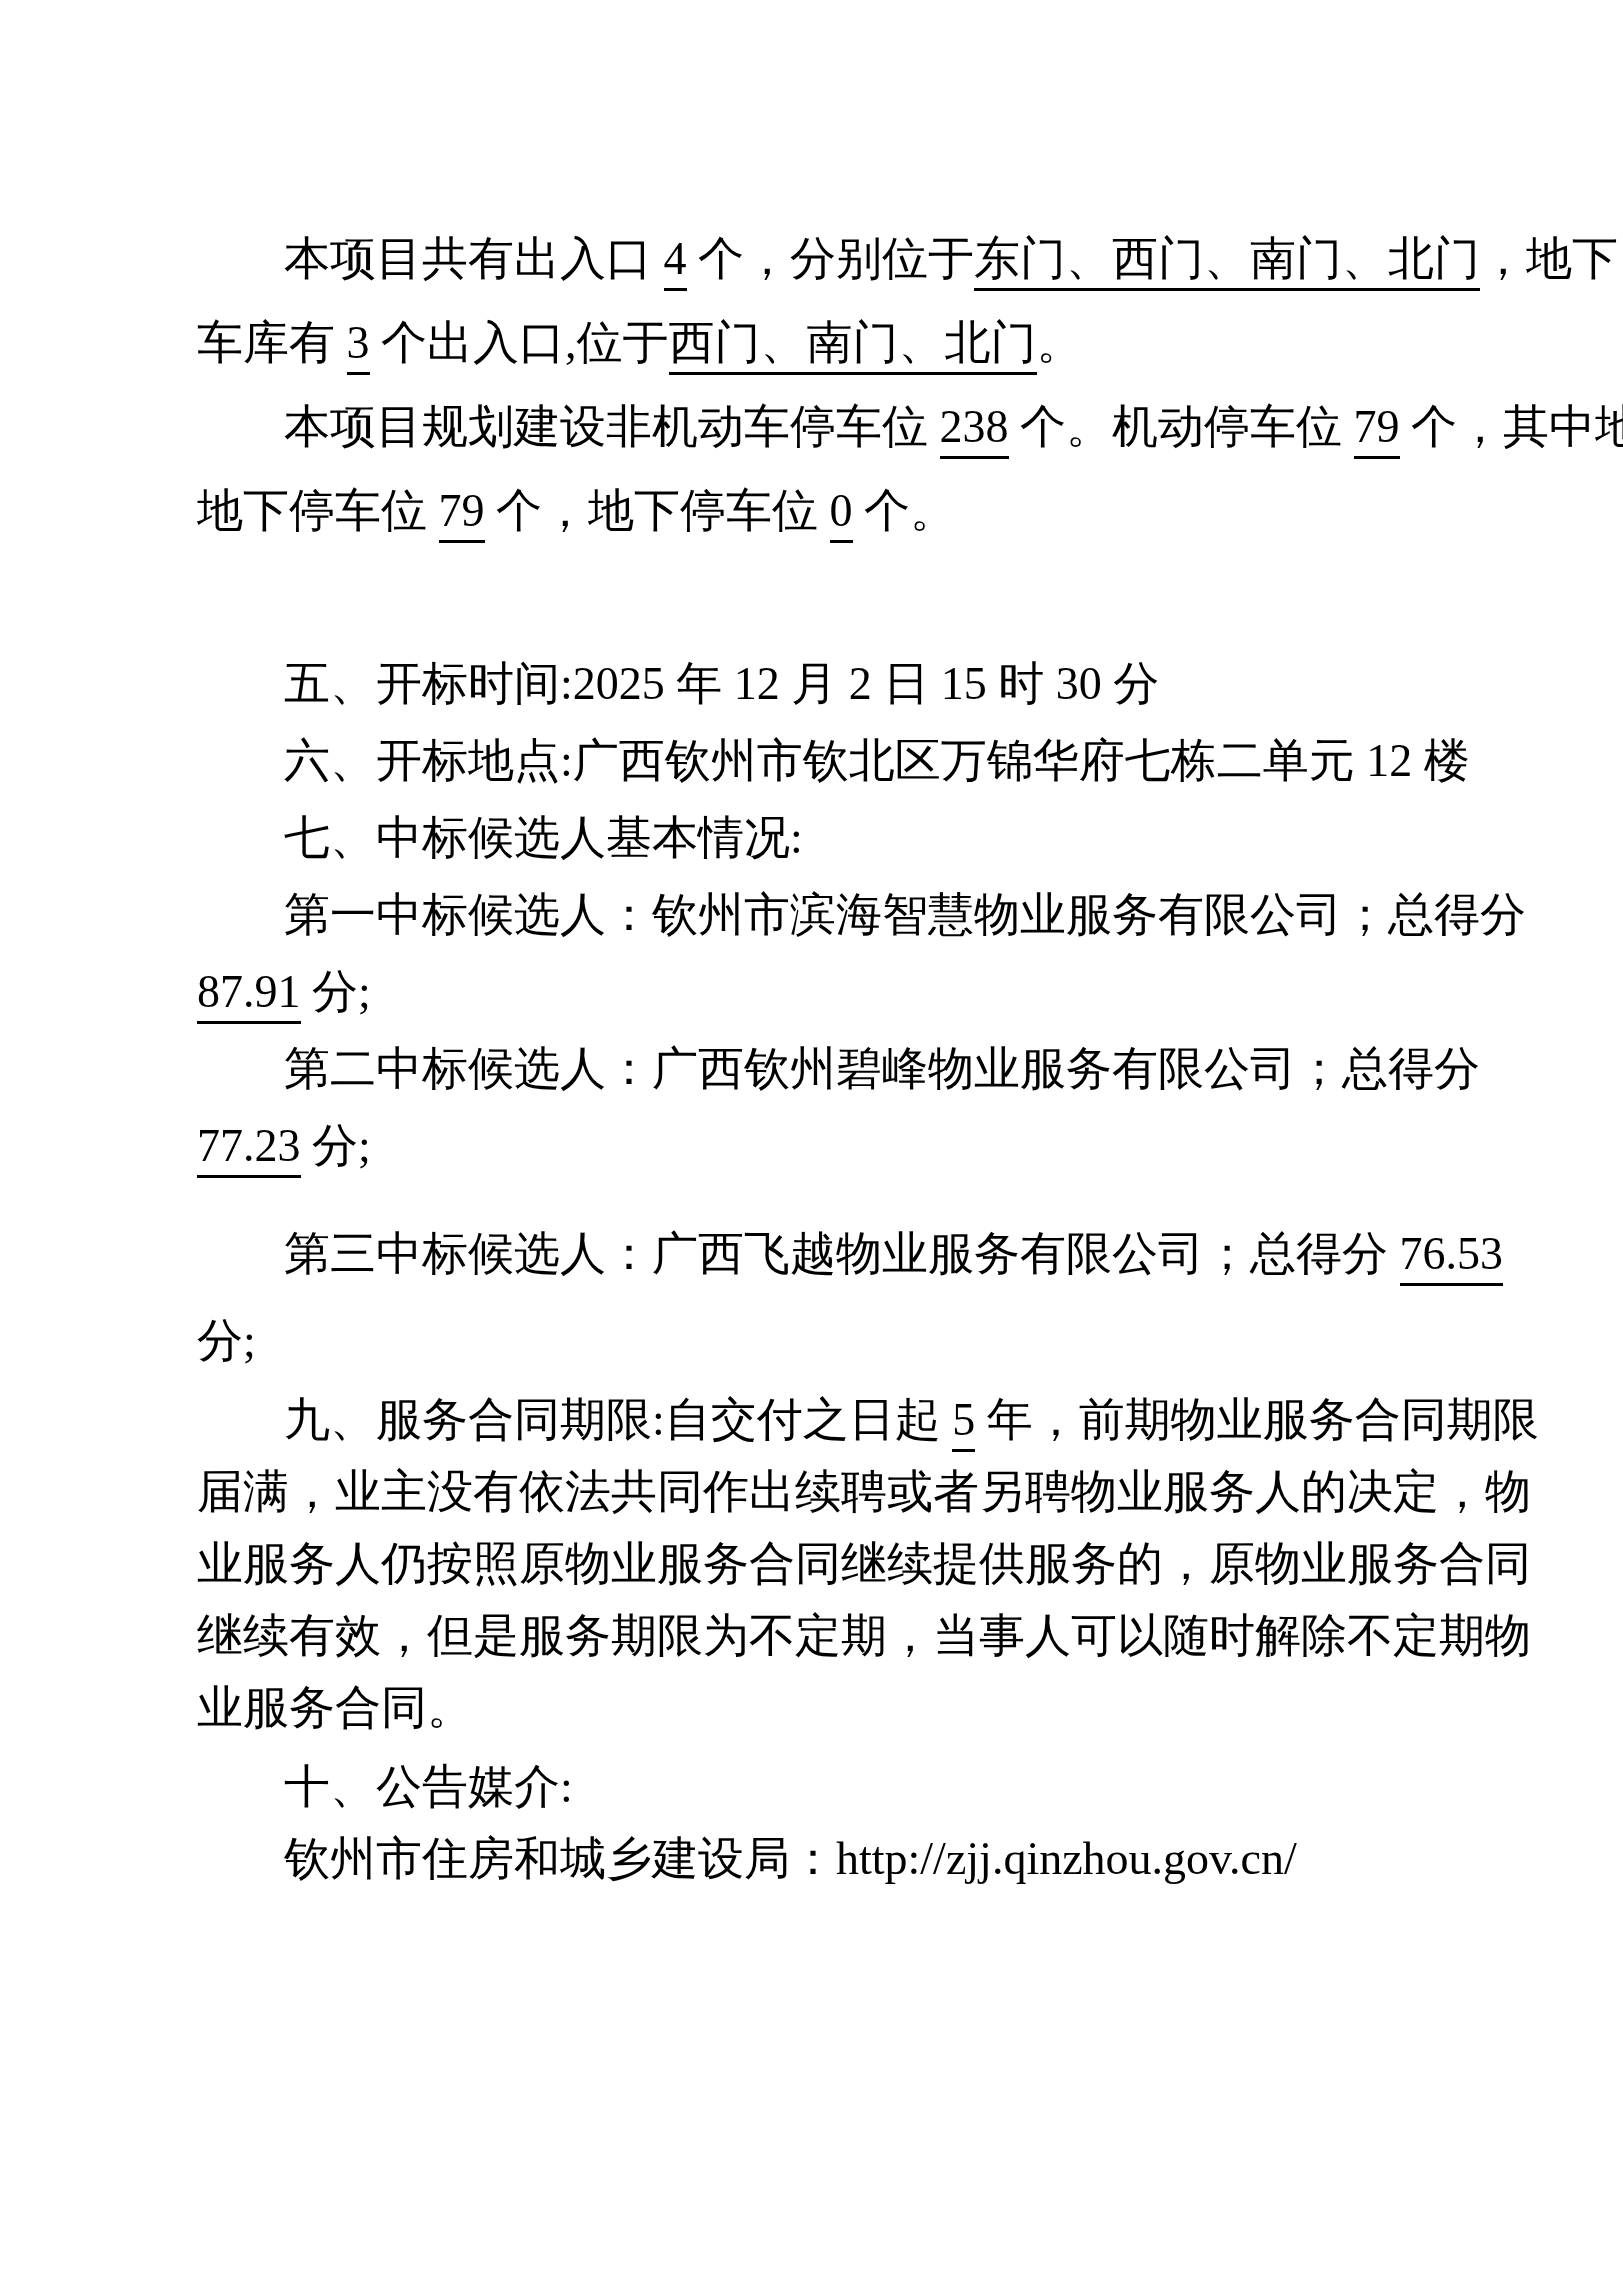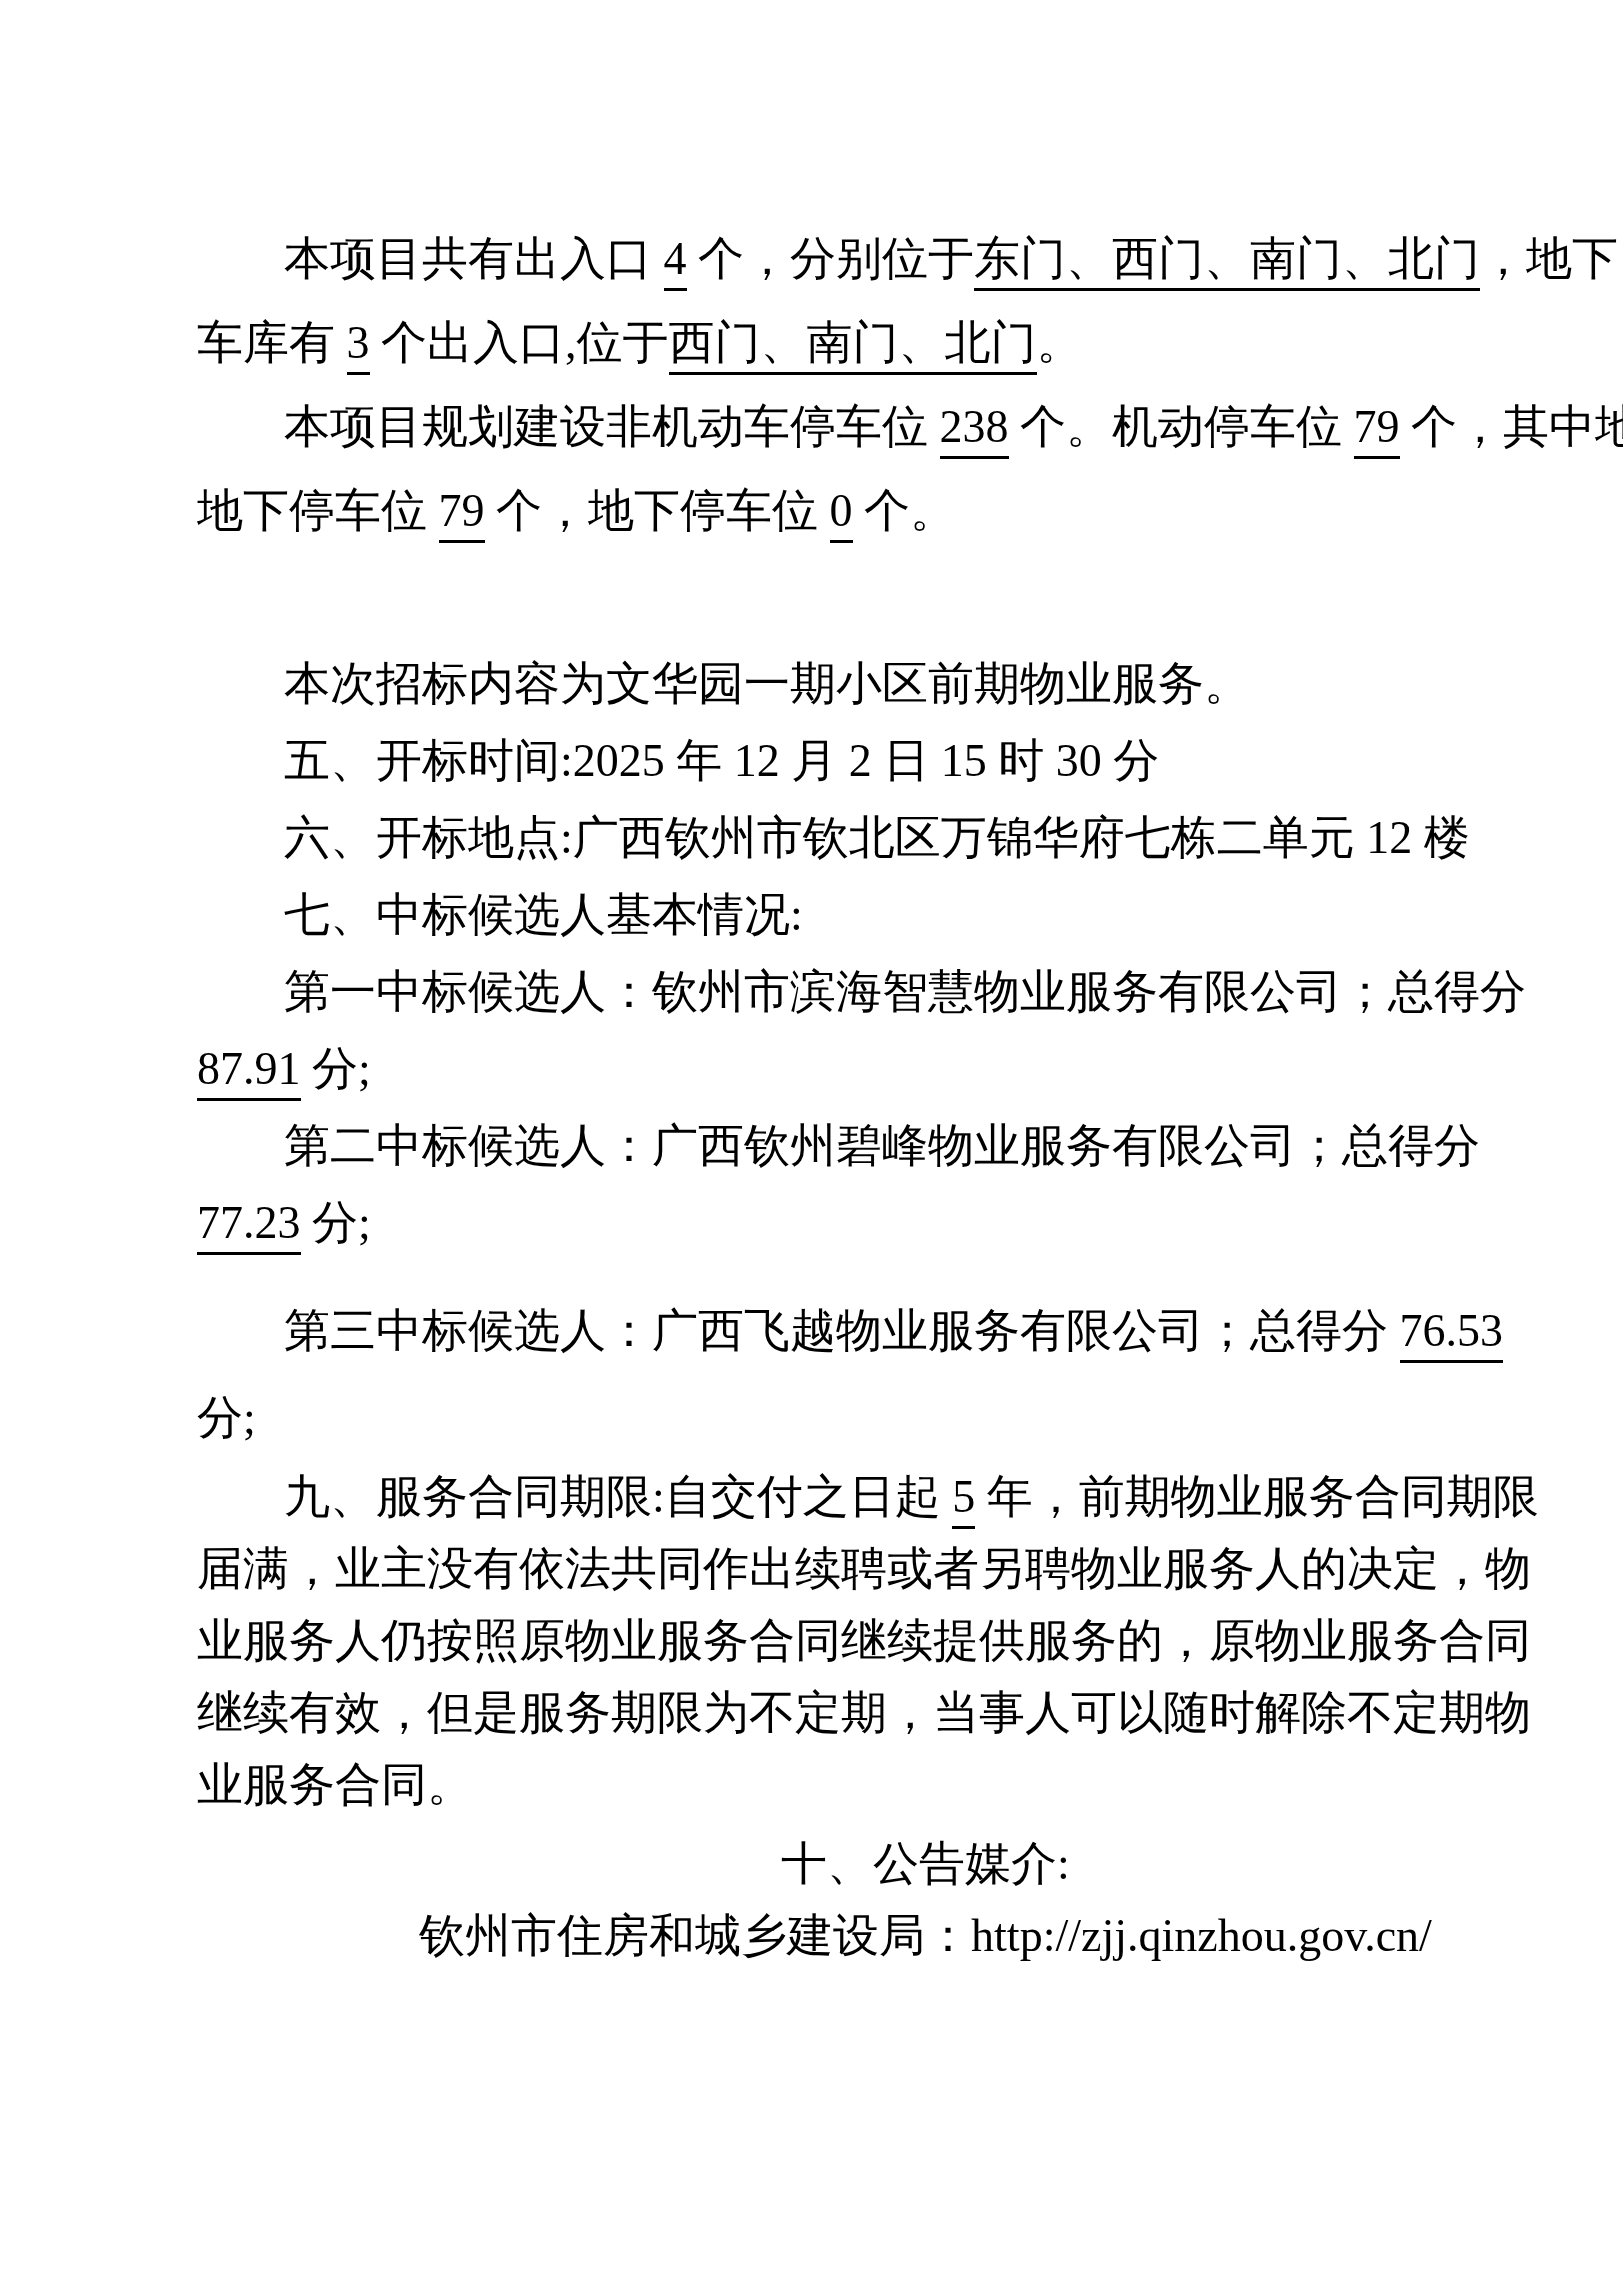--- a/index.html
+++ b/index.html
@@ -32,40 +32,39 @@
   .block--entrances .line          { line-height: 84px; }
   .block--tender-info              { margin-top: 92px; }
   .block--tender-info .line        { line-height: 77px; }
   .block--third-candidate          { margin-top: 26px; }
   .block--third-candidate .line    { line-height: 87px; }
   .block--service-standard         { margin-top: 46px; }
   .block--service-standard .line   { line-height: 69px; }
   .block--contract-term            { margin-top: 0; }
   .block--contract-term .line      { line-height: 72px; }
   .block--announcement-media       { margin-top: 7.2px; }
-  .block--announcement-media .line { line-height: 72px; text-align: center; }
+  .block--announcement-media .line { line-height: 72px; }
   
   .u {
     border-bottom: 3.6px solid currentColor;
     padding-bottom: 4.1px;
   }
 </style>
 </head>
 <body>
 
 <div class="page" style="background: rgb(255, 255, 255); color: rgb(0, 0, 0);">
   <div class="content">
       <div class="block block--entrances">
         <div class="line indent"><span class="seg">本项目共有出入口 </span><span class="seg u">4</span><span class="seg"> 个，分别位于</span><span class="seg u">东门、西门、南门、北门</span><span class="seg">，地下</span></div>
         <div class="line"><span class="seg">车库有 </span><span class="seg u">3</span><span class="seg"> 个出入口,位于</span><span class="seg u">西门、南门、北门</span><span class="seg">。</span></div>
         <div class="line indent"><span class="seg">本项目规划建设非机动车停车位 </span><span class="seg u">238</span><span class="seg"> 个。机动停车位 </span><span class="seg u">79</span><span class="seg"> 个，其中地</span></div>
         <div class="line"><span class="seg">地下停车位 </span><span class="seg u">79</span><span class="seg"> 个，地下停车位 </span><span class="seg u">0</span><span class="seg"> 个。</span></div>
       </div>
       <div class="block block--tender-info">
-        <div class="line indent"><span class="seg">本次招标内容为文华园一期小区前期物业服务。</span></div>
         <div class="line indent"><span class="seg">五、开标时间:2025 年 12 月 2 日 15 时 30 分</span></div>
         <div class="line indent"><span class="seg">六、开标地点:广西钦州市钦北区万锦华府七栋二单元 12 楼</span></div>
         <div class="line indent"><span class="seg">七、中标候选人基本情况:</span></div>
         <div class="line indent"><span class="seg">第一中标候选人：钦州市滨海智慧物业服务有限公司；总得分</span></div>
         <div class="line"><span class="seg u">87.91</span><span class="seg"> 分;</span></div>
         <div class="line indent"><span class="seg">第二中标候选人：广西钦州碧峰物业服务有限公司；总得分</span></div>
         <div class="line"><span class="seg u">77.23</span><span class="seg"> 分;</span></div>
       </div>
       <div class="block block--third-candidate">
         <div class="line indent"><span class="seg">第三中标候选人：广西飞越物业服务有限公司；总得分 </span><span class="seg u">76.53</span></div>

